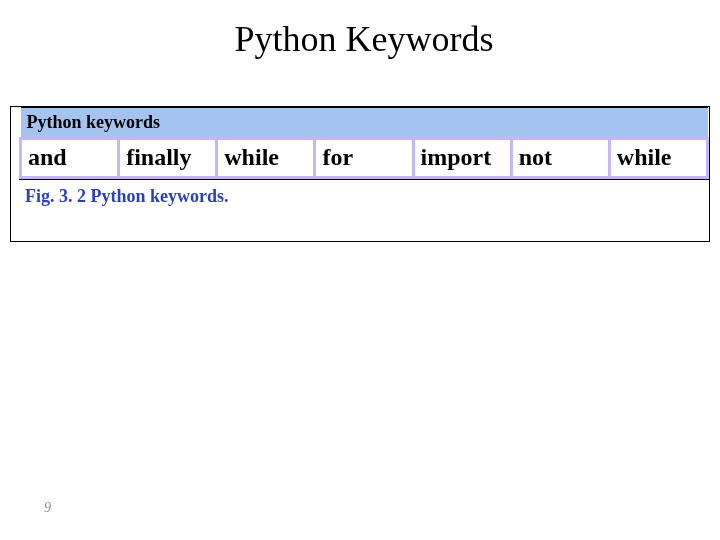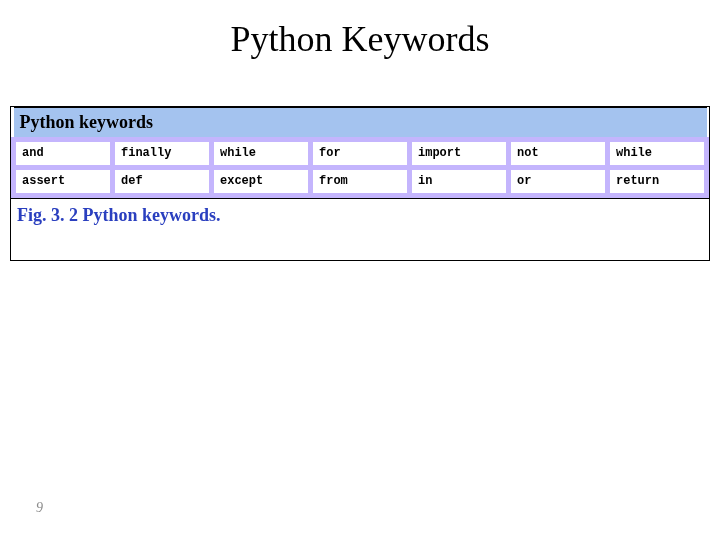--- a/index.html
+++ b/index.html
@@ -1,15 +1,15 @@
 <!DOCTYPE html>
 <html><head>
 <meta charset="utf-8">
 <style>
-  * { box-sizing: border-box; }
+  * { box-sizing: border-box; padding-left: 8px; }
   html, body {
     margin: 0;
     padding: 0;
     width: 720px;
     height: 540px;
     background: #ffffff;
     font-family: "Times New Roman", Times, serif;
     color: #000;
   }
   .slide {
@@ -43,28 +43,27 @@
   th.header {
     text-align: left;
     font-weight: 700;
     font-size: 18px;
     padding: 4px 6px 4px 6px;
     background: #a4c3ef;
     border-top: 1px solid #000;
     border-bottom: 1px solid #000;
   }
   td {
-    border: 5px solid #c4b5fd;
+    border: 3px solid #c4b5fd;
     padding: 4px 4px 4px 6px;
-    font-size: 12px;
+    font-size: 24px;
     font-weight: 700;
     vertical-align: middle;
     line-height: 1.15;
     height: 28px;
-    font-family: Liberation Mono, monospace;
   }
   .caption {
     border-top: 1px solid #000;
     padding: 6px 6px 2px 6px;
     font-size: 18px;
     font-weight: 700;
     color: #2a3fbf;
   }
   .pagenum {
     position: absolute;
@@ -93,29 +92,20 @@
       <tbody>
         <tr>
           <td>and</td>
           <td>finally</td>
           <td>while</td>
           <td>for</td>
           <td>import</td>
           <td>not</td>
           <td>while</td>
         </tr>
-        <tr>
-          <td>assert</td>
-          <td>def</td>
-          <td>except</td>
-          <td>from</td>
-          <td>in</td>
-          <td>or</td>
-          <td>return</td>
-        </tr>
       </tbody>
     </table>
     <div class="caption">Fig. 3. 2 Python keywords.</div>
   </div>
 
   <div class="pagenum">9</div>
 
 </div>
 
 </body></html>

